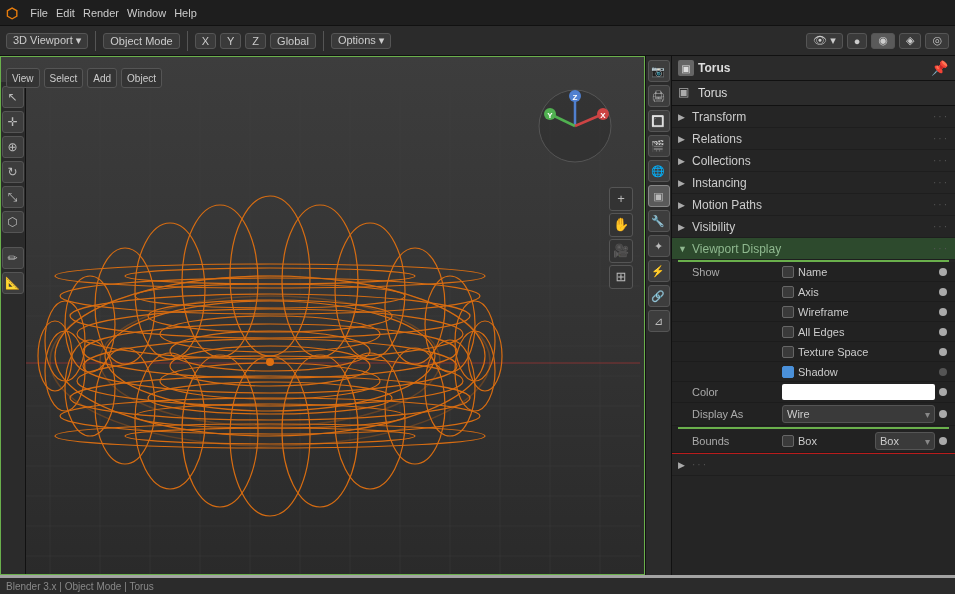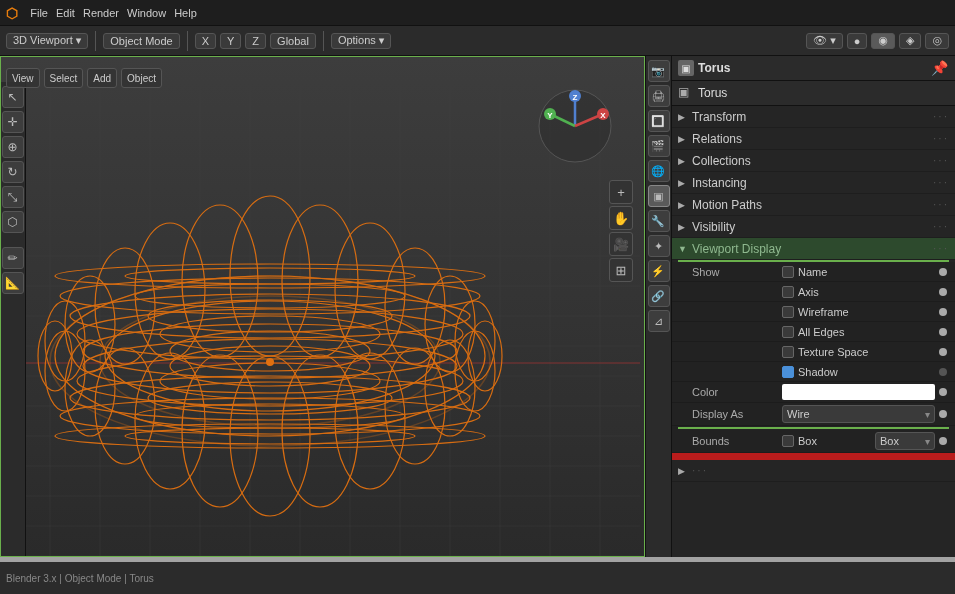--- a/index.html
+++ b/index.html
@@ -289,21 +289,21 @@
     .section-row.active {
       background: #2d4a2d;
     }
     .section-row.active .section-label {
       color: #8fb88f;
     }
 
     
     .section-content {
       background: #222;
-      border-bottom: 7px solid #b91c1c;
+      border-bottom: 1px solid #b91c1c;
     }
 
     
     .prop-row {
       display: flex;
       align-items: center;
       padding: 2px 8px 2px 20px;
       min-height: 20px;
       border-bottom: 1px solid #1c1c1c;
     }
@@ -387,24 +387,24 @@
     .green-bar {
       height: 2px;
       background: #6ab04c;
       margin: 0 6px;
     }
 
     
     .bottom-bar {
       height: 18px;
       background: #2b2b2b;
-      border-top: 5px solid #a3a3a3;
-      display: flex;
-      align-items: center;
-      padding: 16px 6px;
+      border-top: 3px solid #a3a3a3;
+      display: flex;
+      align-items: center;
+      padding: 8px 6px;
       color: #888;
       font-size: 10px;
       flex-shrink: 0;
     }
 
     
     .header-bar {
       height: 26px;
       background: #1e1e1e;
       display: flex;

